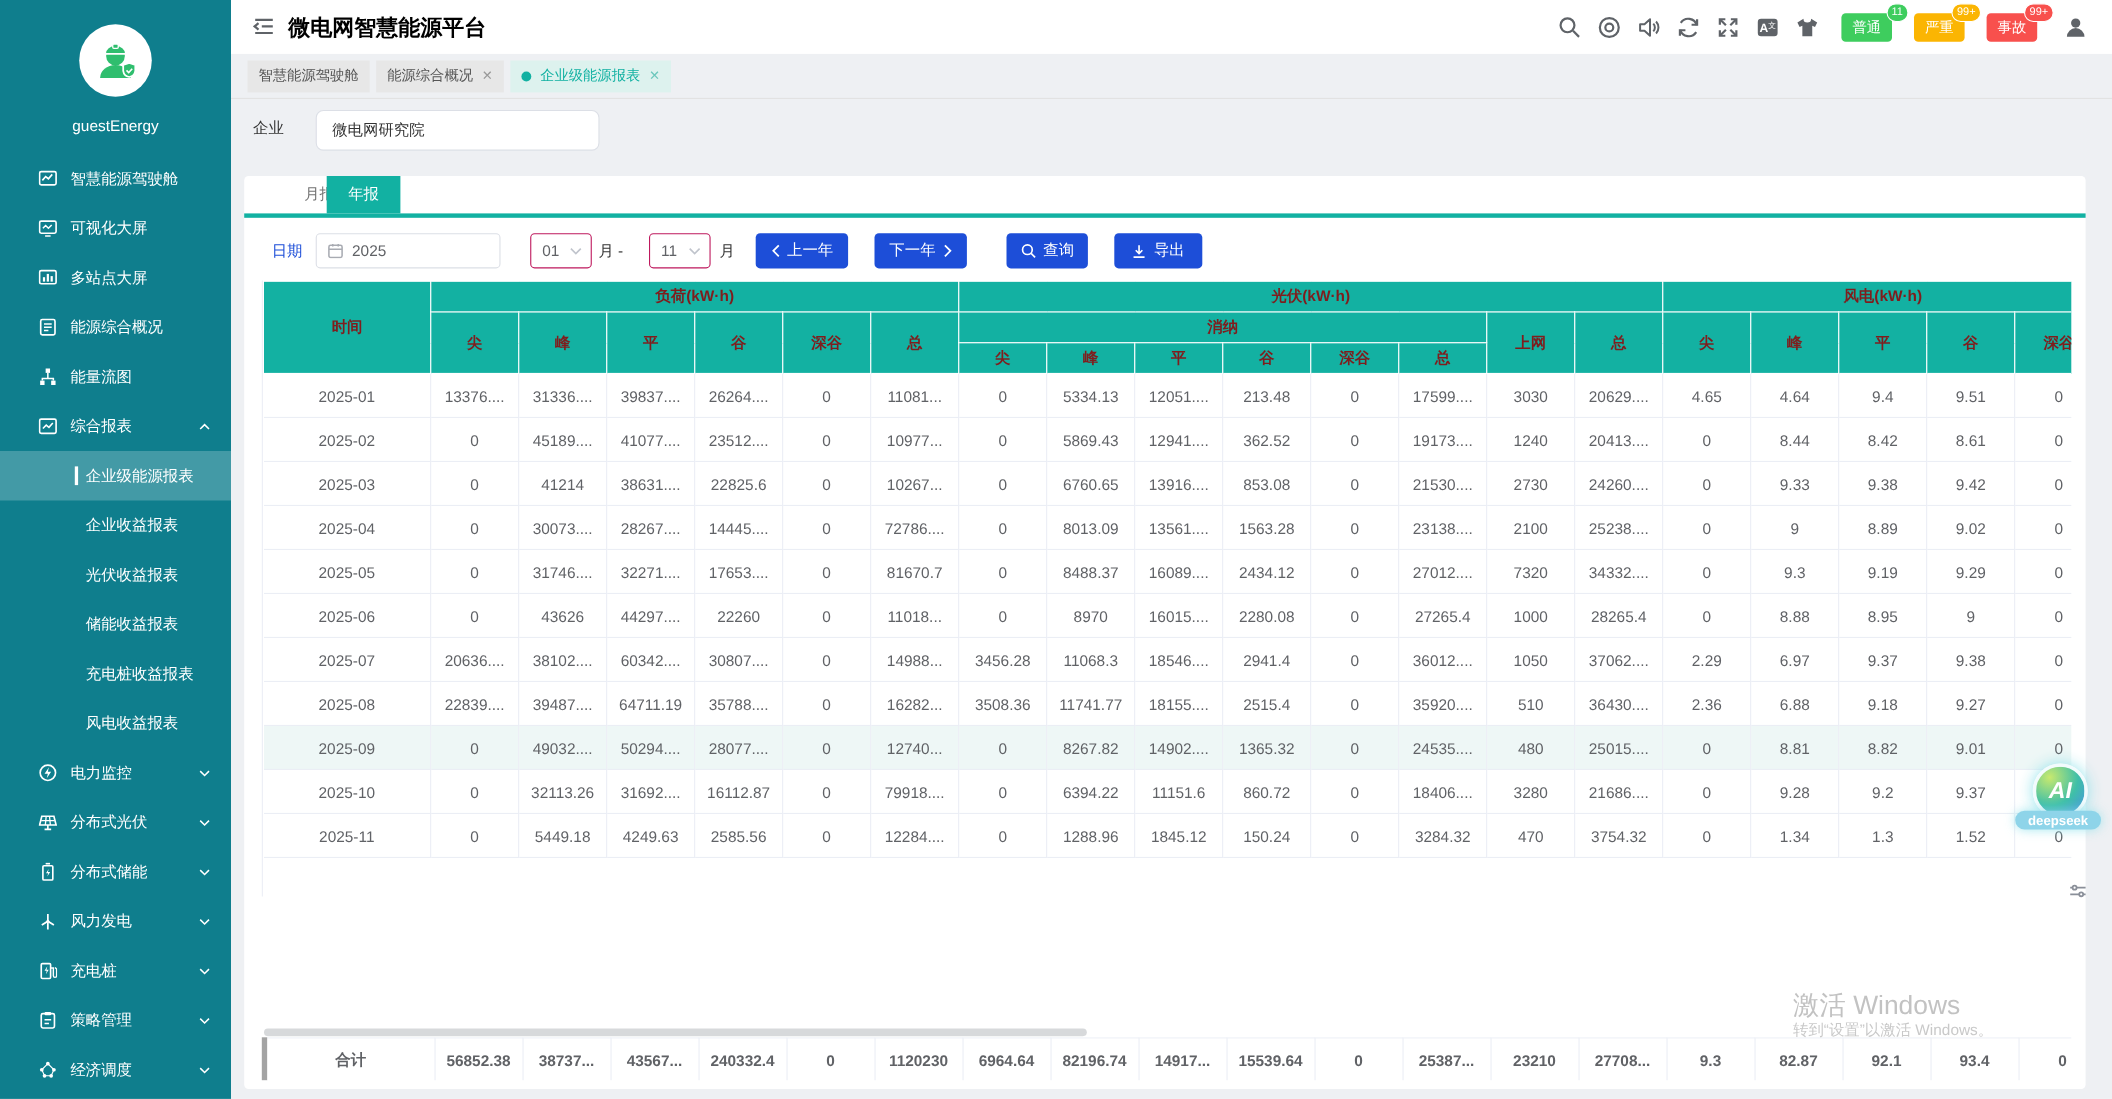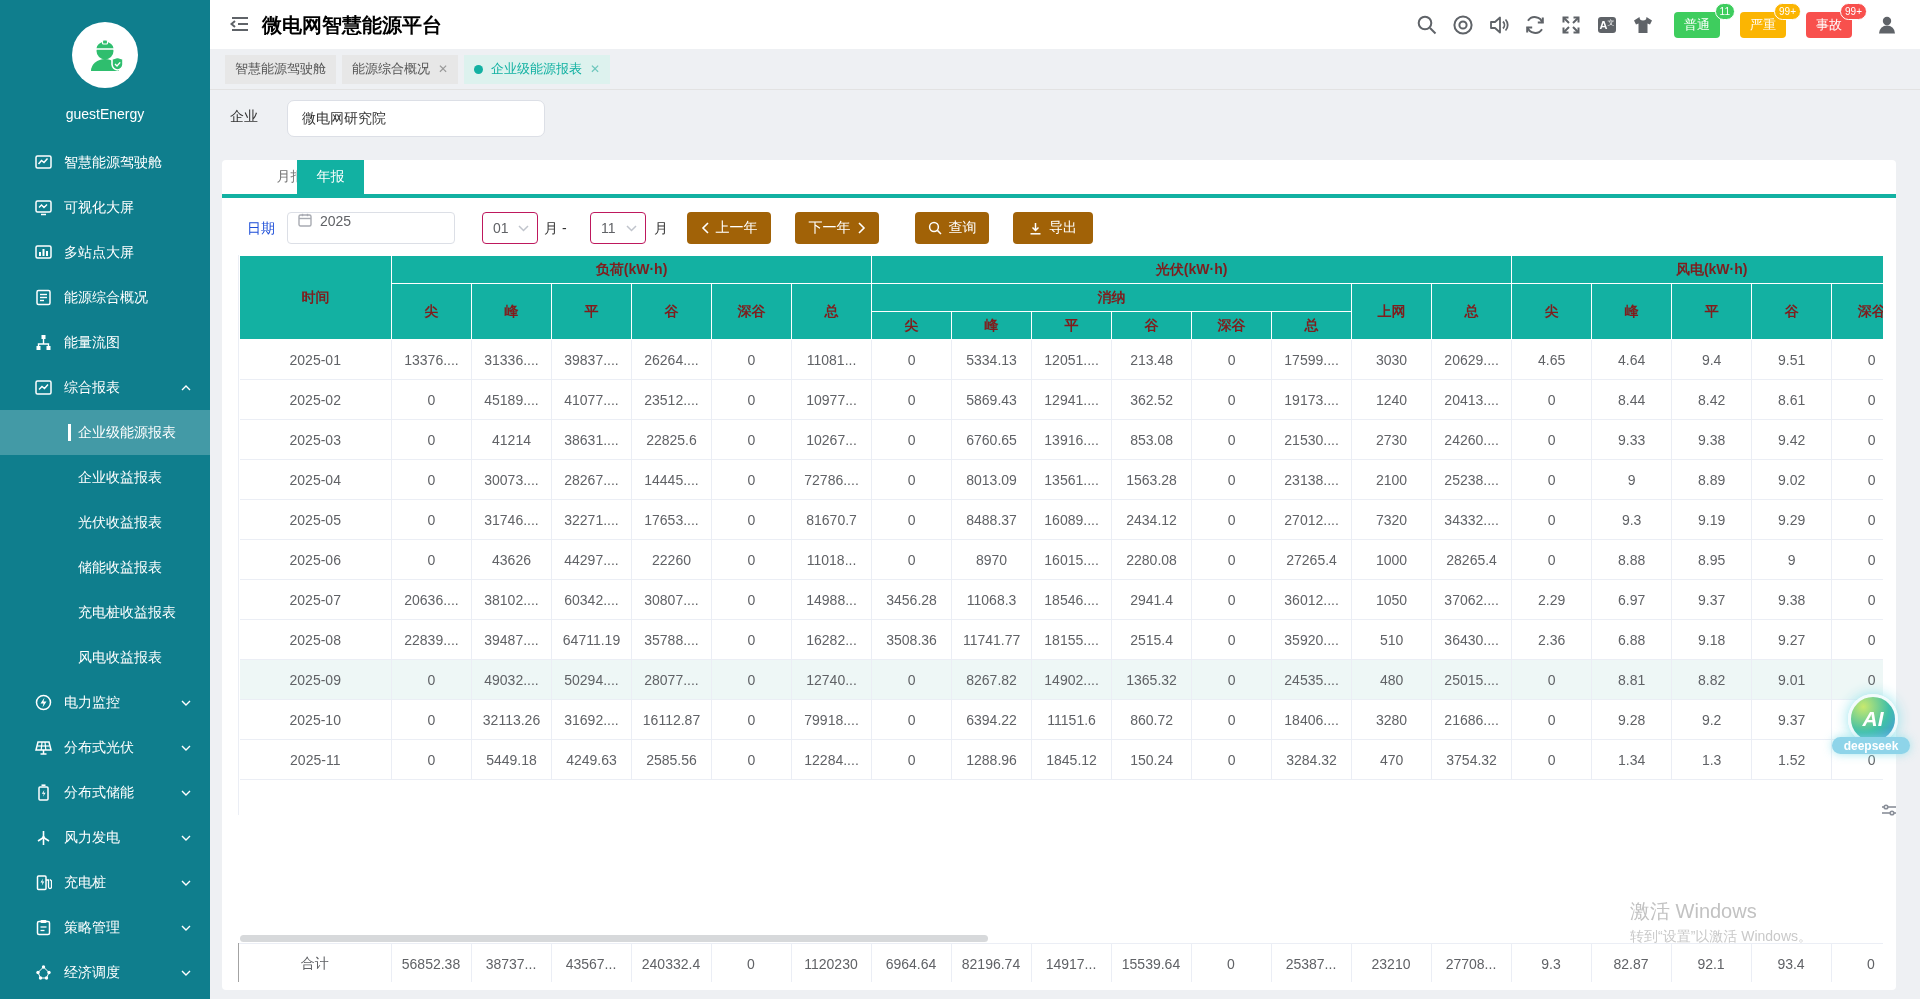--- a/index.html
+++ b/index.html
@@ -43,43 +43,43 @@
 
 
 .panel { position:absolute; left:222px; top:160px; width:1674px; height:830px; background:#fff; border-radius:4px; }
 .rtab { position:absolute; top:0; height:34px; display:flex; align-items:center; justify-content:center; font-size:14px; cursor:pointer; }
 .rtab1 { left:4px; width:75px; color:#737373; background:#fff;margin-left:27px; }
 .rtab2 { left:75px; width:67px; color:#fff; background:#12b1a2; }
 .tabline { position:absolute; top:34px; left:0; width:100%; height:4px; background:#12b1a2; }
 
 .ctl { position:absolute; height:32px; top:52px; }
 .datelabel { left:25px; line-height:32px; font-size:14px; color:#1d4ed8; }
-.yearinput { left:65px; width:168px; border:1px solid #dcdfe6; border-radius:4px; background:#fff; display:flex; padding-left:10px; color:#606266; }
+.yearinput { left:65px; width:168px; border:1px solid #dcdfe6; border-radius:4px; background:#fff; display:flex; align-items:center; padding-left:10px; color:#606266; }
 .yearinput svg { margin-right:8px; }
 .msel { width:56px; border:1px solid #be185d; border-radius:4px; background:#fff; display:flex; align-items:center; justify-content:space-between; padding:0 8px 0 10px; color:#606266; }
 .msel1 { left:260px; } .msel2 { left:368px; }
 .mtext { line-height:32px; font-size:14px; color:#333; }
 .mt1 { left:322px; } .mt2 { left:432px; }
-.tbtn { border:none; border-radius:4px; background:#a16207; color:#fff; font-size:14px; display:flex; align-items:center; justify-content:center; cursor:pointer; gap:7px; }
+.tbtn { border:none; border-radius:4px; background:#1d4ed8; color:#fff; font-size:14px; display:flex; align-items:center; justify-content:center; cursor:pointer; gap:7px; }
 .bprev { left:465px; width:84px; } .bnext { left:573px; width:84px; }
 .bsearch { left:693px; width:74px; } .bexport { left:791px; width:80px; }
 
 
 .tablewrap { position:absolute; left:16px; top:95px; width:1645px; height:560px; overflow:hidden; border-left:1px solid #ebeef5; }
 table.grid { border-collapse:collapse; table-layout:fixed; width:1672px; }
 table.grid th { background:#13b1a2; color:#7f1d1d; font-size:14px; font-weight:600; height:28px; border:1px solid #fff; text-align:center; }
 table.grid td { height:40px; border-right:1px solid #ebeef5; border-bottom:1px solid #ebeef5; text-align:center; font-size:14px; color:#606266; background:#fff; white-space:nowrap; overflow:hidden; }
 table.grid tr.hl td { background:#eef7f6; }
-.sumwrap { position:absolute; left:16px; top:783px; width:1645px; height:39px; overflow:hidden; border-left:1px solid #a3a3a3; }
+.sumwrap { position:absolute; left:16px; top:783px; width:1645px; height:39px; overflow:hidden; border-left:5px solid #a3a3a3;font-weight:bold; }
 .sumwrap td { border-top:1px solid #ebeef5; }
 .hscroll { position:absolute; left:18px; top:775px; width:748px; height:7px; border-radius:4px; background:#d7d9db; }
 
 
 .colsettings { position:absolute; left:1658px; top:641px; width:18px; height:18px; color:#8a8f99; cursor:pointer; }
-.watermark1 { position:absolute; left:1408px; top:738px; font-size:20px; color:#c2c2c2; }
+.watermark1 { position:absolute; left:1408px; top:738px; font-size:24px; color:#c2c2c2; }
 .watermark2 { position:absolute; left:1408px; top:768px; font-size:14px; color:#c9c9c9; }
 .ds-circle { position:absolute; left:1848px; top:694px; width:50px; height:50px; border-radius:50%; background:radial-gradient(circle at 28% 22%, #c8e96e, #3fbfa8 55%, #4a90e8); border:3px solid #f2fbfd; display:flex; align-items:center; justify-content:center; color:#fff; font-weight:bold; font-style:italic; font-size:21px; box-shadow:0 0 14px rgba(140,225,235,.95); z-index:40; }
 .ds-pill { position:absolute; left:1832px; top:737px; width:78px; height:17px; border-radius:9px; background:#8ed4e9; color:#fff; font-size:12px; font-weight:bold; display:flex; align-items:center; justify-content:center; z-index:41; box-shadow:0 0 10px rgba(140,225,235,.8); }
 </style>
 </head>
 <body>
 
 <aside class="sidebar">
   <div class="avatar">
     <svg width="44" height="44" viewBox="0 0 44 44">

